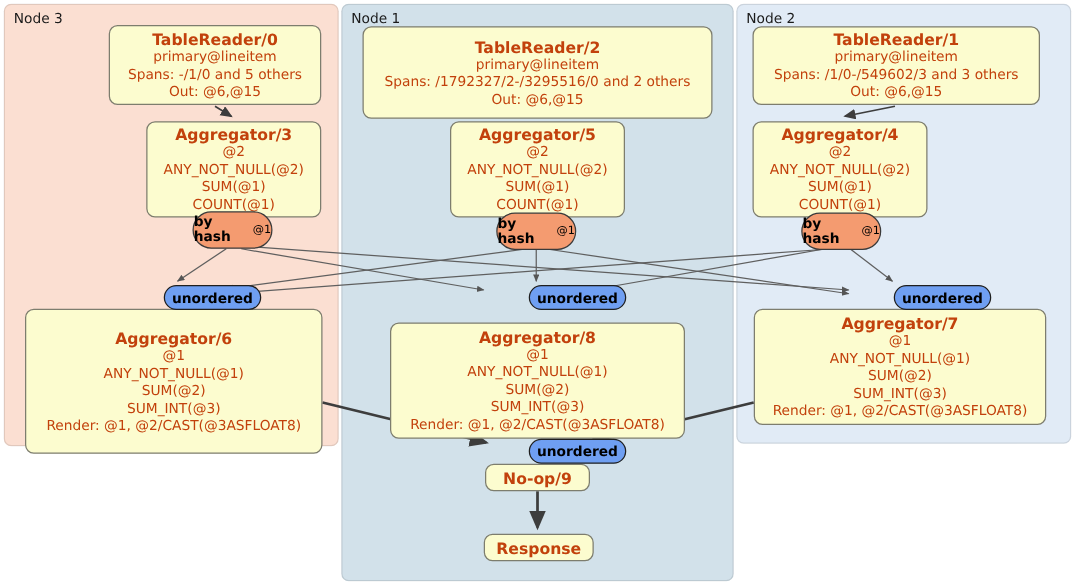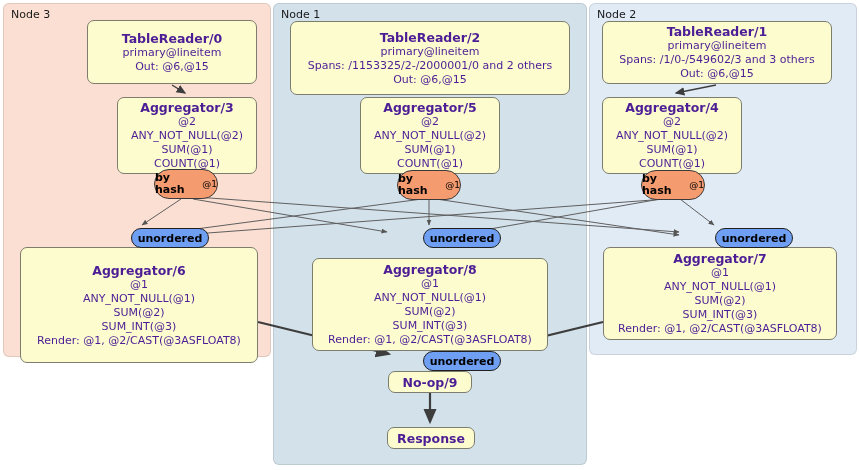--- a/index.html
+++ b/index.html
@@ -9,21 +9,21 @@
   .region{position:absolute;border-radius:6px;border:1px solid rgba(0,0,0,0.10);}
   .region-node3{left:3px;top:3px;width:266px;height:352px;background:#fbdfd2;}
   .region-node1{left:273px;top:3px;width:312px;height:460px;background:#d2e1ea;}
   .region-node2{left:589px;top:3px;width:266px;height:350px;background:#e1ebf6;}
   .region-label{position:absolute;left:7px;top:4px;font-size:11px;color:#1a1a1a;}
 
   svg.edges{position:absolute;left:0;top:0;z-index:2;}
 
   .pbox{position:absolute;z-index:3;background:#fcfccf;border:1px solid #7d7d6e;border-radius:7px;
         box-sizing:border-box;display:flex;flex-direction:column;justify-content:center;
-        align-items:center;text-align:center;color:#4c1d95;padding:2px 4px;}
+        align-items:center;text-align:center;color:#c2410c;padding:2px 4px;}
   .ptitle{font-weight:bold;font-size:12.5px;line-height:15px;white-space:nowrap;}
   .pline{font-size:11px;line-height:14px;white-space:nowrap;}
 
   .router{position:absolute;z-index:4;background:#f49b70;border:1px solid #3a3a3a;border-radius:15px;
           box-sizing:border-box;display:flex;flex-direction:row;justify-content:center;
           align-items:center;color:#000;}
   .router-label{font-weight:bold;font-size:11px;line-height:12px;}
   .router-tag{font-size:9px;line-height:10px;}
 
   .stream{position:absolute;z-index:4;background:#6f9ff2;border:1px solid #1f1f1f;border-radius:10px;
@@ -77,26 +77,27 @@
       <path d="M258,322 L389,354"></path>
       <path d="M430,340 L430,346"></path>
       <path d="M603,322 L471,354"></path>
       <path d="M430,393 L430,422"></path>
     </g>
   </svg>
 
   <div class="pbox" style="left:87px;top:20px;width:170px;height:64px;">
     <div class="ptitle">TableReader/0</div>
     <div class="pline">primary@lineitem</div>
+    <div class="pline">Spans: -/1/0 and 5 others</div>
     <div class="pline">Out: @6,@15</div>
   </div>
   <div class="pbox" style="left:290px;top:21px;width:280px;height:74px;">
     <div class="ptitle">TableReader/2</div>
     <div class="pline">primary@lineitem</div>
-    <div class="pline">Spans: /1153325/2-/2000001/0 and 2 others</div>
+    <div class="pline">Spans: /1792327/2-/3295516/0 and 2 others</div>
     <div class="pline">Out: @6,@15</div>
   </div>
   <div class="pbox" style="left:602px;top:21px;width:230px;height:63px;">
     <div class="ptitle">TableReader/1</div>
     <div class="pline">primary@lineitem</div>
     <div class="pline">Spans: /1/0-/549602/3 and 3 others</div>
     <div class="pline">Out: @6,@15</div>
   </div>
 
   <div class="pbox" style="left:117px;top:97px;width:140px;height:77px;">

